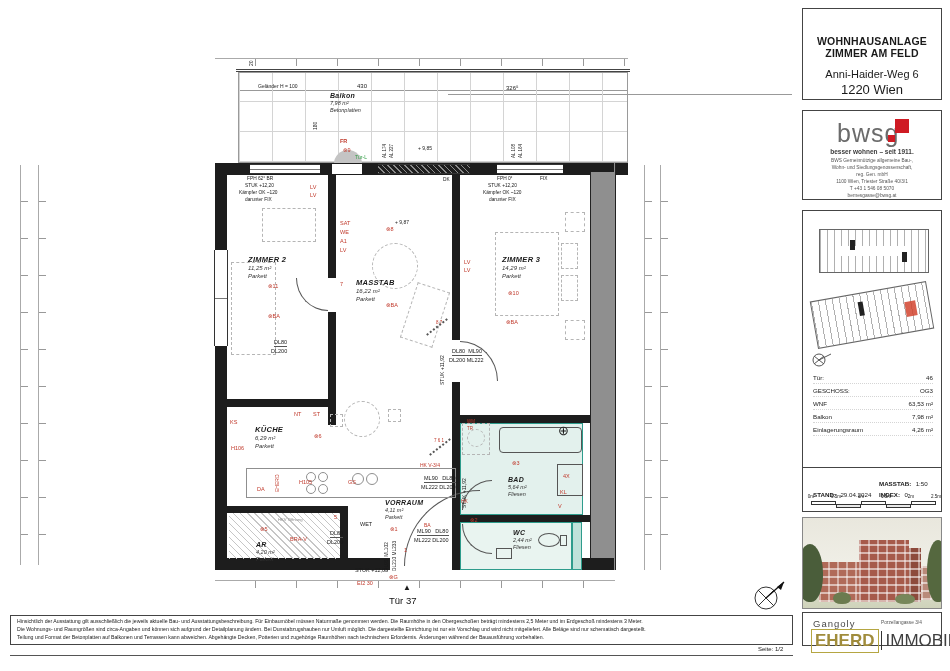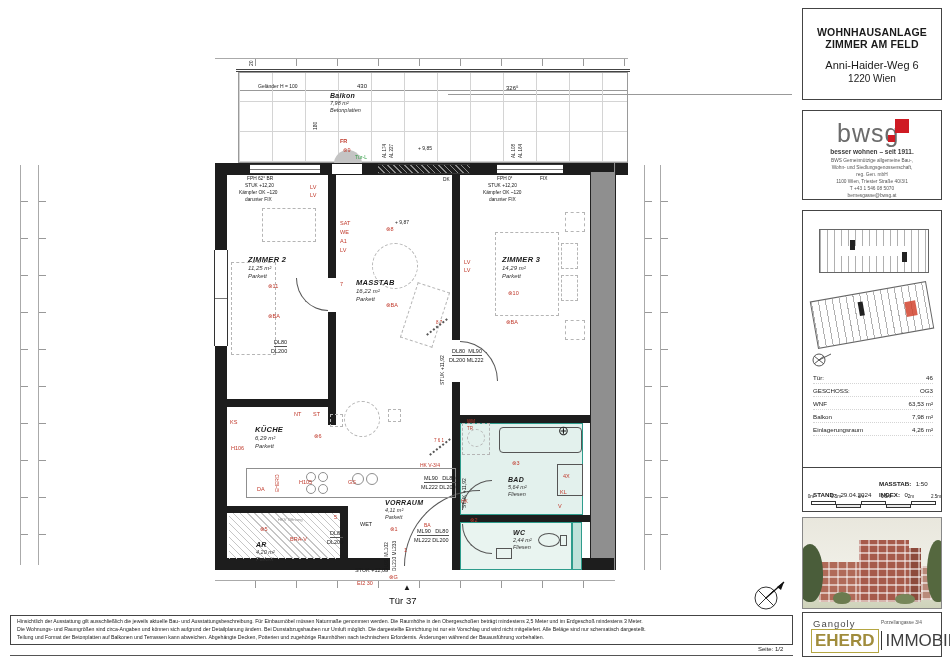--- a/index.html
+++ b/index.html
@@ -32,21 +32,21 @@
   .ann{position:absolute;white-space:pre;line-height:1;transform-origin:0 0;}
   .dimv{position:absolute;width:7px;border-left:1px solid #aaa;
     background:repeating-linear-gradient(180deg,transparent 0 36px,#999 36px 37px);}
   .dimh{position:absolute;height:7px;border-top:1px solid #aaa;
     background:repeating-linear-gradient(90deg,transparent 0 40px,#999 40px 41px);}
   .thinline{position:absolute;background:#999;}
   
   .sbox{position:absolute;border:1px solid #444;background:#fff;box-sizing:border-box;}
   .ttl1{font-weight:bold;font-size:10.5px;text-align:center;letter-spacing:.2px;}
   .ttl2{font-size:11px;text-align:center;}
-  .ttl3{font-size:10px;text-align:center;}
+  .ttl3{font-size:13px;text-align:center;}
   .bwsg-logo{font-size:25px;color:#6b6b6b;letter-spacing:1px;font-weight:normal;}
   .bwsg-tag{font-size:6.5px;font-weight:bold;color:#3c3c3c;text-align:center;}
   .bwsg-addr{font-size:4.8px;color:#555;text-align:center;line-height:1.45;}
   .redsq{position:absolute;background:#cf1b24;}
   .inforow{display:flex;justify-content:space-between;font-size:6.2px;padding:3px 0 2px 0;border-bottom:1px dotted #d5d5d5;}
   .metab{font-weight:bold;font-size:6.2px;}
   .metav{font-size:6.2px;}
   .sb-seg{position:absolute;border:1px solid #333;box-sizing:border-box;height:4px;background:#fff;}
   .sb-lbl{position:absolute;font-size:4.6px;transform:translateX(-50%);}
   .mast-gold{color:#a08c3c;font-weight:bold;font-size:17px;border:1.5px solid #b5a642;padding:1px 3px 2px 3px;}
@@ -292,21 +292,21 @@
       <line x1="6" y1="28" x2="22" y2="12" stroke="#333" stroke-width="1"></line>
       <line x1="6" y1="12" x2="22" y2="28" stroke="#333" stroke-width="1"></line>
       <line x1="14" y1="20" x2="32" y2="4" stroke="#111" stroke-width="1.4"></line>
       <polygon points="32,4 25,9 29,12" fill="#111"></polygon>
     </svg>
   </div>
 
   <div>
 
     <div class="sbox" style="left:802px;top:8px;width:140px;height:92px;">
-      <div class="ttl1" style="margin-top:17px;">WOHNHAUSANLAGE</div>
+      <div class="ttl1" style="margin-top:26px;">WOHNHAUSANLAGE</div>
       <div class="ttl1">ZIMMER AM FELD</div>
       <div class="ttl2" style="margin-top:9px;">Anni-Haider-Weg 6</div>
       <div class="ttl3" style="margin-top:2px;">1220 Wien</div>
     </div>
 
     <div class="sbox" style="left:802px;top:110px;width:140px;height:90px;">
       <div class="abs" style="left:34px;top:8px;">
         <span class="bwsg-logo">bwsg</span>
         <span class="redsq" style="left:58px;top:0px;width:14px;height:14px;"></span>
         <span class="redsq" style="left:51px;top:16px;width:7px;height:7px;"></span>
@@ -392,21 +392,21 @@
       <div class="bldg" style="left:56px;top:22px;width:50px;height:62px;background-color:#a65a4a;"></div>
       <div class="bldg" style="left:106px;top:30px;width:12px;height:54px;background-color:#8d4a3c;"></div>
       <div class="bldg" style="left:16px;top:44px;width:40px;height:40px;background-color:#b06a58;"></div>
       <div class="bldg" style="left:118px;top:48px;width:18px;height:34px;background-color:#b98a7a;"></div>
       <div class="tree" style="left:-6px;top:26px;width:26px;height:58px;background:#4a5d3a;"></div>
       <div class="tree" style="left:124px;top:22px;width:22px;height:62px;background:#55683f;"></div>
       <div class="tree" style="left:30px;top:74px;width:18px;height:12px;background:#6b7b4f;"></div>
       <div class="tree" style="left:92px;top:76px;width:20px;height:10px;background:#77875a;"></div>
     </div>
 
-    <div class="sbox" style="left:802px;top:612px;width:140px;height:45px;">
+    <div class="sbox" style="left:802px;top:612px;width:140px;height:34px;">
       <span class="abs" style="left:10px;top:5px;font-size:9.5px;letter-spacing:1px;color:#4a4a4a;">Gangoly</span>
       <span class="abs" style="left:78px;top:7px;font-size:4.8px;color:#555;">Porzellangasse 3/4</span>
       <div class="abs" style="left:8px;top:18px;white-space:nowrap;">
         <span class="mast-gold">EHERD</span><span class="mast-gray">IMMOBILIEN</span>
       </div>
     </div>
   </div>
 
   <div class="sbox disc" id="disclaimer" style="left:10px;top:615px;width:783px;height:30px;padding:2px 6px;">
       <div>Hinsichtlich der Ausstattung gilt ausschließlich die jeweils aktuelle Bau- und Ausstattungsbeschreibung. Für Einbaumöbel müssen Naturmaße genommen werden. Die Raumhöhe in den Obergeschoßen beträgt mindestens 2,5 Meter und im Erdgeschoß mindestens 3 Meter.</div>

